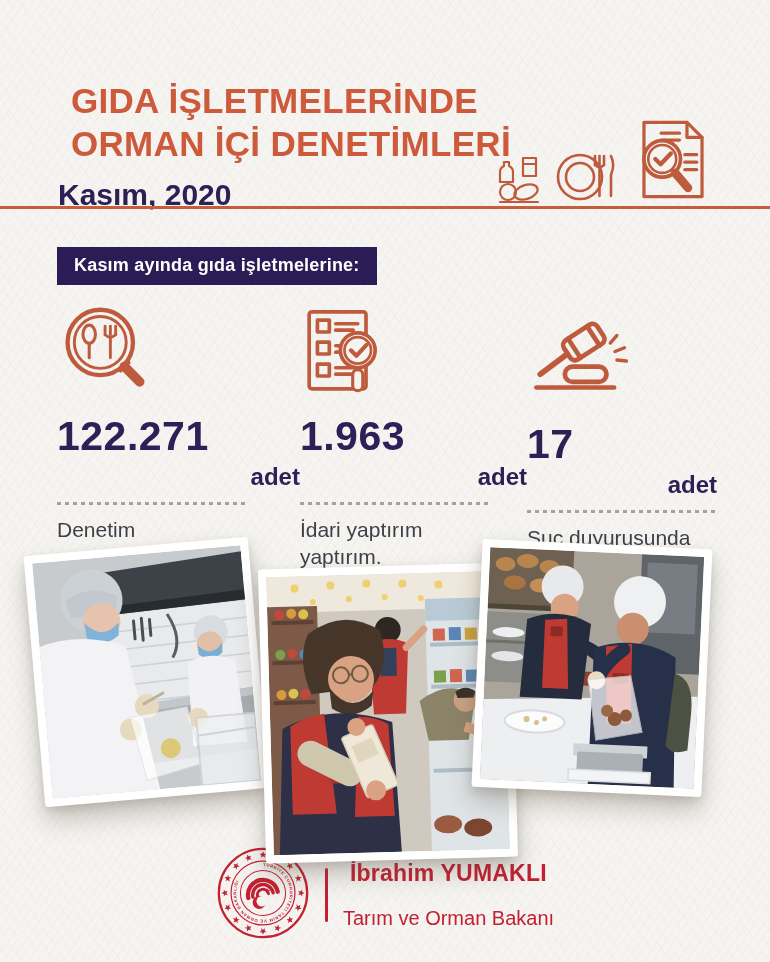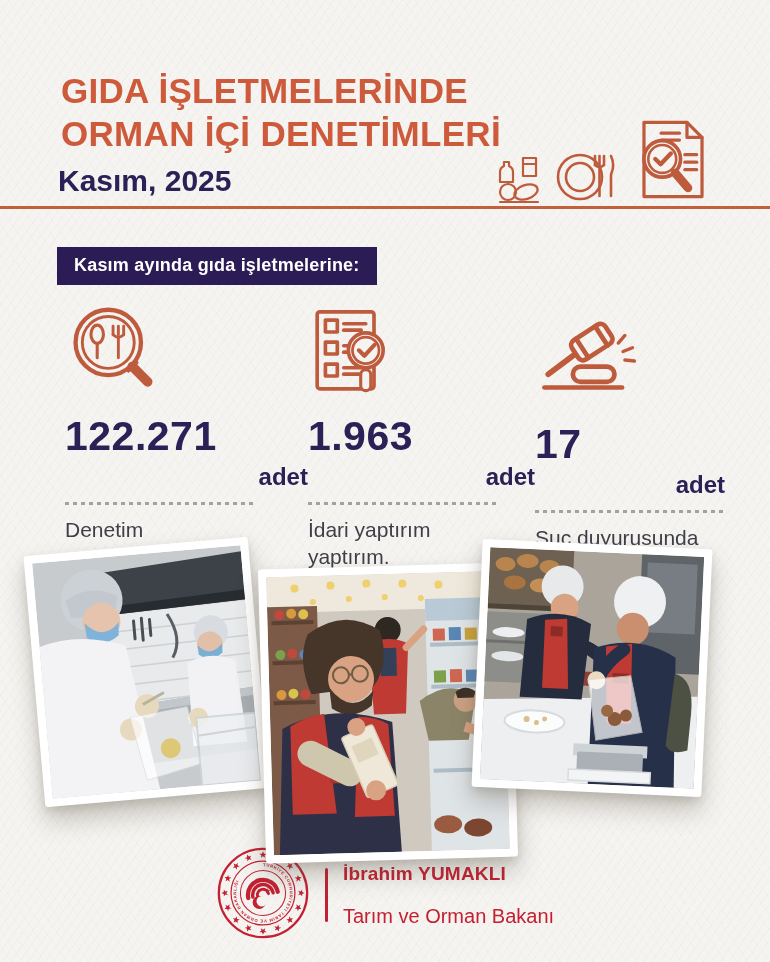--- a/index.html
+++ b/index.html
@@ -19,21 +19,21 @@
     line-height:43px;color:#CE5A3C;}
   .period{margin-top:9px;font-size:30px;font-weight:800;color:#2B2157;}
   .header-divider{position:absolute;left:0;right:0;top:206px;height:3px;background:#C2603E;}
   .header-icons{position:absolute;right:54px;top:112px;height:94px;
     display:flex;align-items:flex-end;gap:13px;}
   .header-icons svg{display:block;}
   
   .banner{position:absolute;left:57px;top:247px;background:#2B1C56;color:#fff;
     font-size:18px;font-weight:800;padding:8px 17px 9px;letter-spacing:.2px;}
   
-  .stats{position:absolute;left:65px;top:299px;width:660px;display:flex;}
+  .stats{position:absolute;left:57px;top:299px;width:660px;display:flex;}
   .stat{box-sizing:border-box;}
   .stat:nth-child(1){width:246px;}
   .stat:nth-child(2){width:230px;}
   .stat:nth-child(3){flex:1;}
   .stat-icon{height:104px;display:flex;align-items:flex-end;}
   .stat-value{font-size:41px;font-weight:800;color:#2B2157;margin-top:10px;letter-spacing:.5px;}
   .stat-unit{font-size:24px;font-weight:800;color:#2B2157;margin-top:3px;text-align:right;}
   .stat-divider{height:3px;width:190px;margin:11px 0 12px;
     background:repeating-linear-gradient(90deg,#A5A29D 0 4px,transparent 4px 8px);}
   .stat-desc{font-size:21px;color:#3F3F48;line-height:1.27;max-width:205px;}
@@ -41,34 +41,34 @@
   .photo{position:absolute;background:#fff;padding:8px;border-radius:3px;
     box-shadow:0 14px 24px rgba(90,78,64,.30),0 4px 8px rgba(90,78,64,.16);}
   .photo svg{display:block;}
   .photo-1{left:34px;top:546px;transform:rotate(-5deg);z-index:1;}
   .photo-2{left:262px;top:566px;transform:rotate(-1.6deg);z-index:2;}
   .photo-3{left:477px;top:544px;transform:rotate(2.6deg);z-index:3;}
   
   .footer{position:absolute;left:0;right:0;top:846px;display:flex;
     justify-content:center;align-items:center;gap:15px;}
   .footer-divider{width:3px;height:54px;background:#C32031;border-radius:2px;}
-  .minister-name{font-size:19px;font-weight:800;color:#C32031;letter-spacing:.2px;}
+  .minister-name{font-size:23px;font-weight:800;color:#C32031;letter-spacing:.2px;margin-left:7px;}
   .minister-title{font-size:20px;color:#C32031;margin-top:20px;}
 </style>
 </head>
 <body>
 
 <div class="poster">
 
   <div class="title-block">
-    <h1 style="margin:3px;">
+    <h1 style="margin:13px;">
       <span class="title-line">GIDA İŞLETMELERİNDE</span>
       <span class="title-line">ORMAN İÇİ DENETİMLERİ</span>
     </h1>
-    <div class="period">Kasım, 2025</div>
+    <div class="period">Kasım, 2020</div>
   </div>
 
   <div class="header-icons">
     <span>
       <svg width="46" height="56" viewBox="0 0 46 56">
         <g stroke="#BF5B3D" fill="none" stroke-width="2.2" stroke-linecap="round" stroke-linejoin="round">
           <path d="M8,16 v-4 h5 v4 c2.5,1.2 4,3.5 4,6 v10 h-13 v-10 c0,-2.5 1.5,-4.8 4,-6 z"></path>
           <rect x="27" y="8" width="13" height="18"></rect>
           <line x1="27" y1="14" x2="40" y2="14"></line>
           <circle cx="12" cy="42" r="8"></circle>

